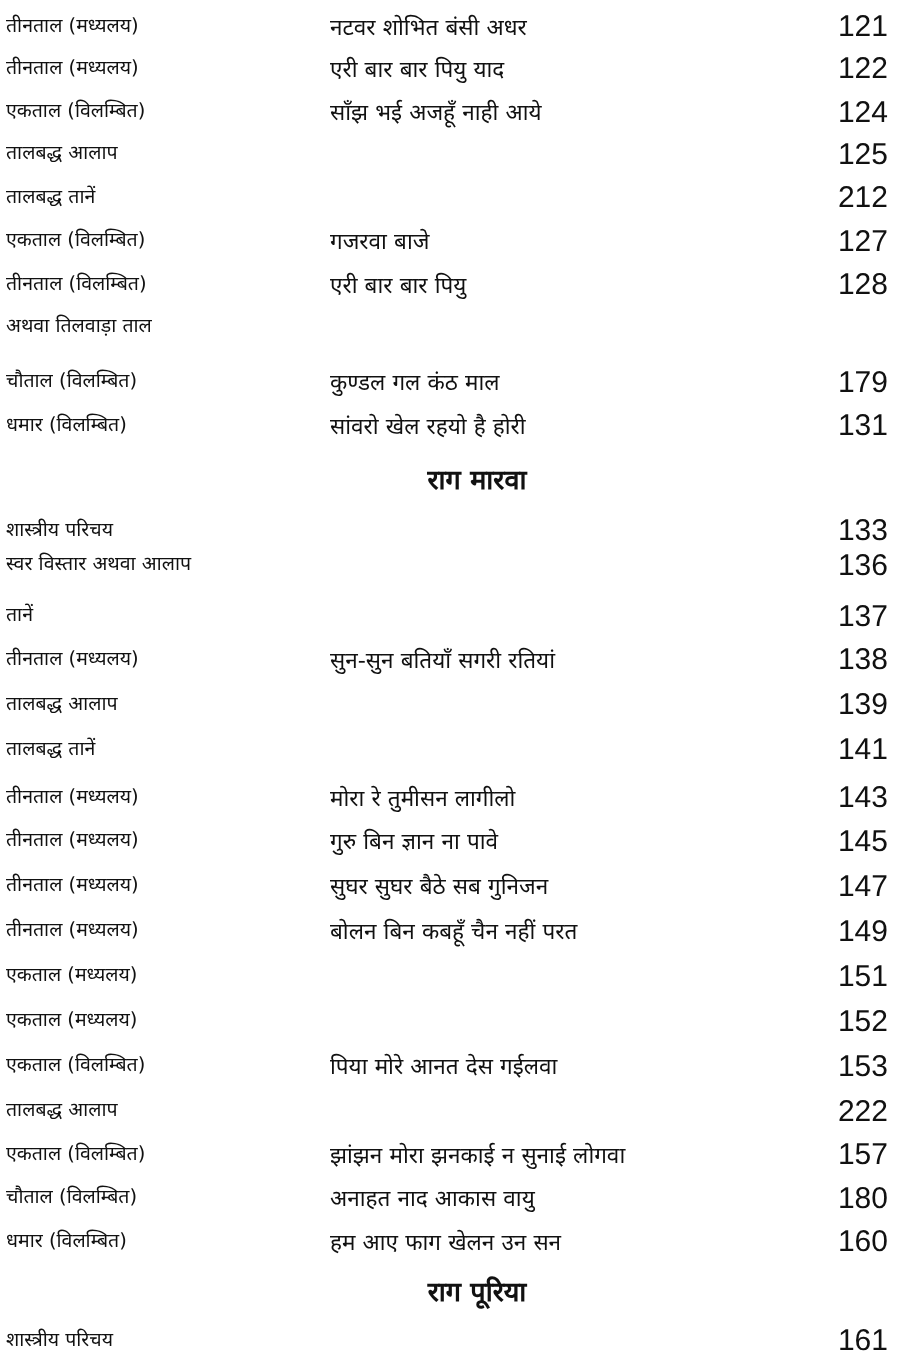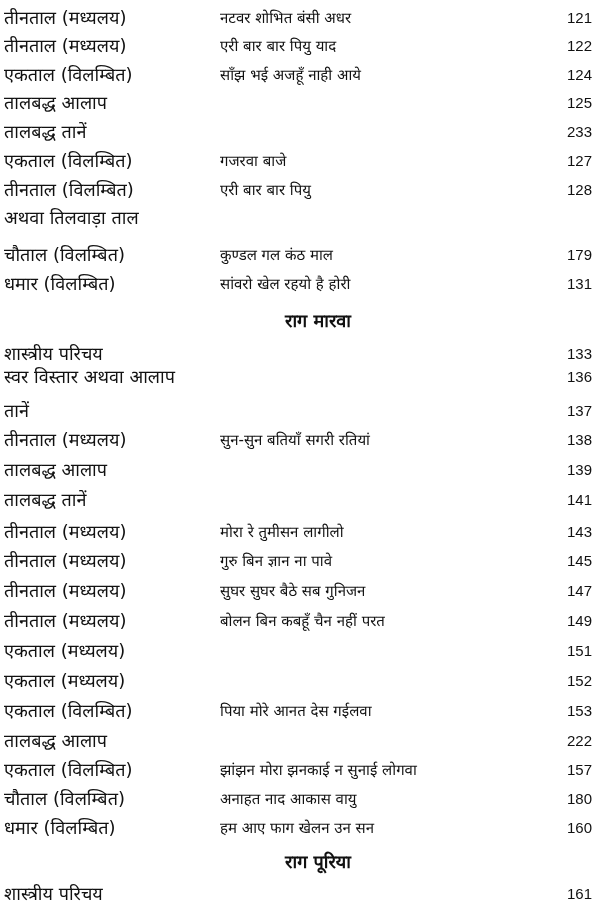--- a/index.html
+++ b/index.html
@@ -1,21 +1,21 @@
 <!DOCTYPE html>
 <html><head>
   <meta charset="utf-8">
   <style>
     html, body { margin:0; padding:0; background:#ffffff; }
     body { width:600px; height:914px; position:relative; overflow:hidden;
            font-family:"DejaVu Sans", "Liberation Sans", sans-serif; color:#111; }
     .row { position:absolute; left:0; width:600px; height:28px; }
-    .c1 { position:absolute; left:4px; top:0; font-size:18px; white-space:nowrap; line-height:28px; }
+    .c1 { position:absolute; left:4px; top:0; font-size:13px; white-space:nowrap; line-height:28px; }
     .c2 { position:absolute; left:220px; top:0; font-size:15px; white-space:nowrap; line-height:28px; }
-    .pg { position:absolute; right:8px; top:0; font-size:15px; line-height:28px; font-family:"Liberation Sans", sans-serif; }
+    .pg { position:absolute; right:8px; top:0; font-size:20px; line-height:28px; font-family:"Liberation Sans", sans-serif; }
     .heading { position:absolute; left:0; width:636px; text-align:center; font-size:18px; font-weight:bold; line-height:30px; }
   </style>
 </head>
 <body>
 
 <div class="row" style="top:4px;">
   <span class="c1">तीनताल (मध्यलय)</span>
   <span class="c2">नटवर शोभित बंसी अधर</span>
   <span class="pg">121</span>
 </div>
@@ -30,21 +30,21 @@
   <span class="pg">124</span>
 </div>
 <div class="row" style="top:89px;">
   <span class="c1">तालबद्ध आलाप</span>
   <span class="c2"></span>
   <span class="pg">125</span>
 </div>
 <div class="row" style="top:118px;">
   <span class="c1">तालबद्ध तानें</span>
   <span class="c2"></span>
-  <span class="pg">233</span>
+  <span class="pg">212</span>
 </div>
 <div class="row" style="top:147px;">
   <span class="c1">एकताल (विलम्बित)</span>
   <span class="c2">गजरवा बाजे</span>
   <span class="pg">127</span>
 </div>
 <div class="row" style="top:176px;">
   <span class="c1">तीनताल (विलम्बित)</span>
   <span class="c2">एरी बार बार पियु</span>
   <span class="pg">128</span>

